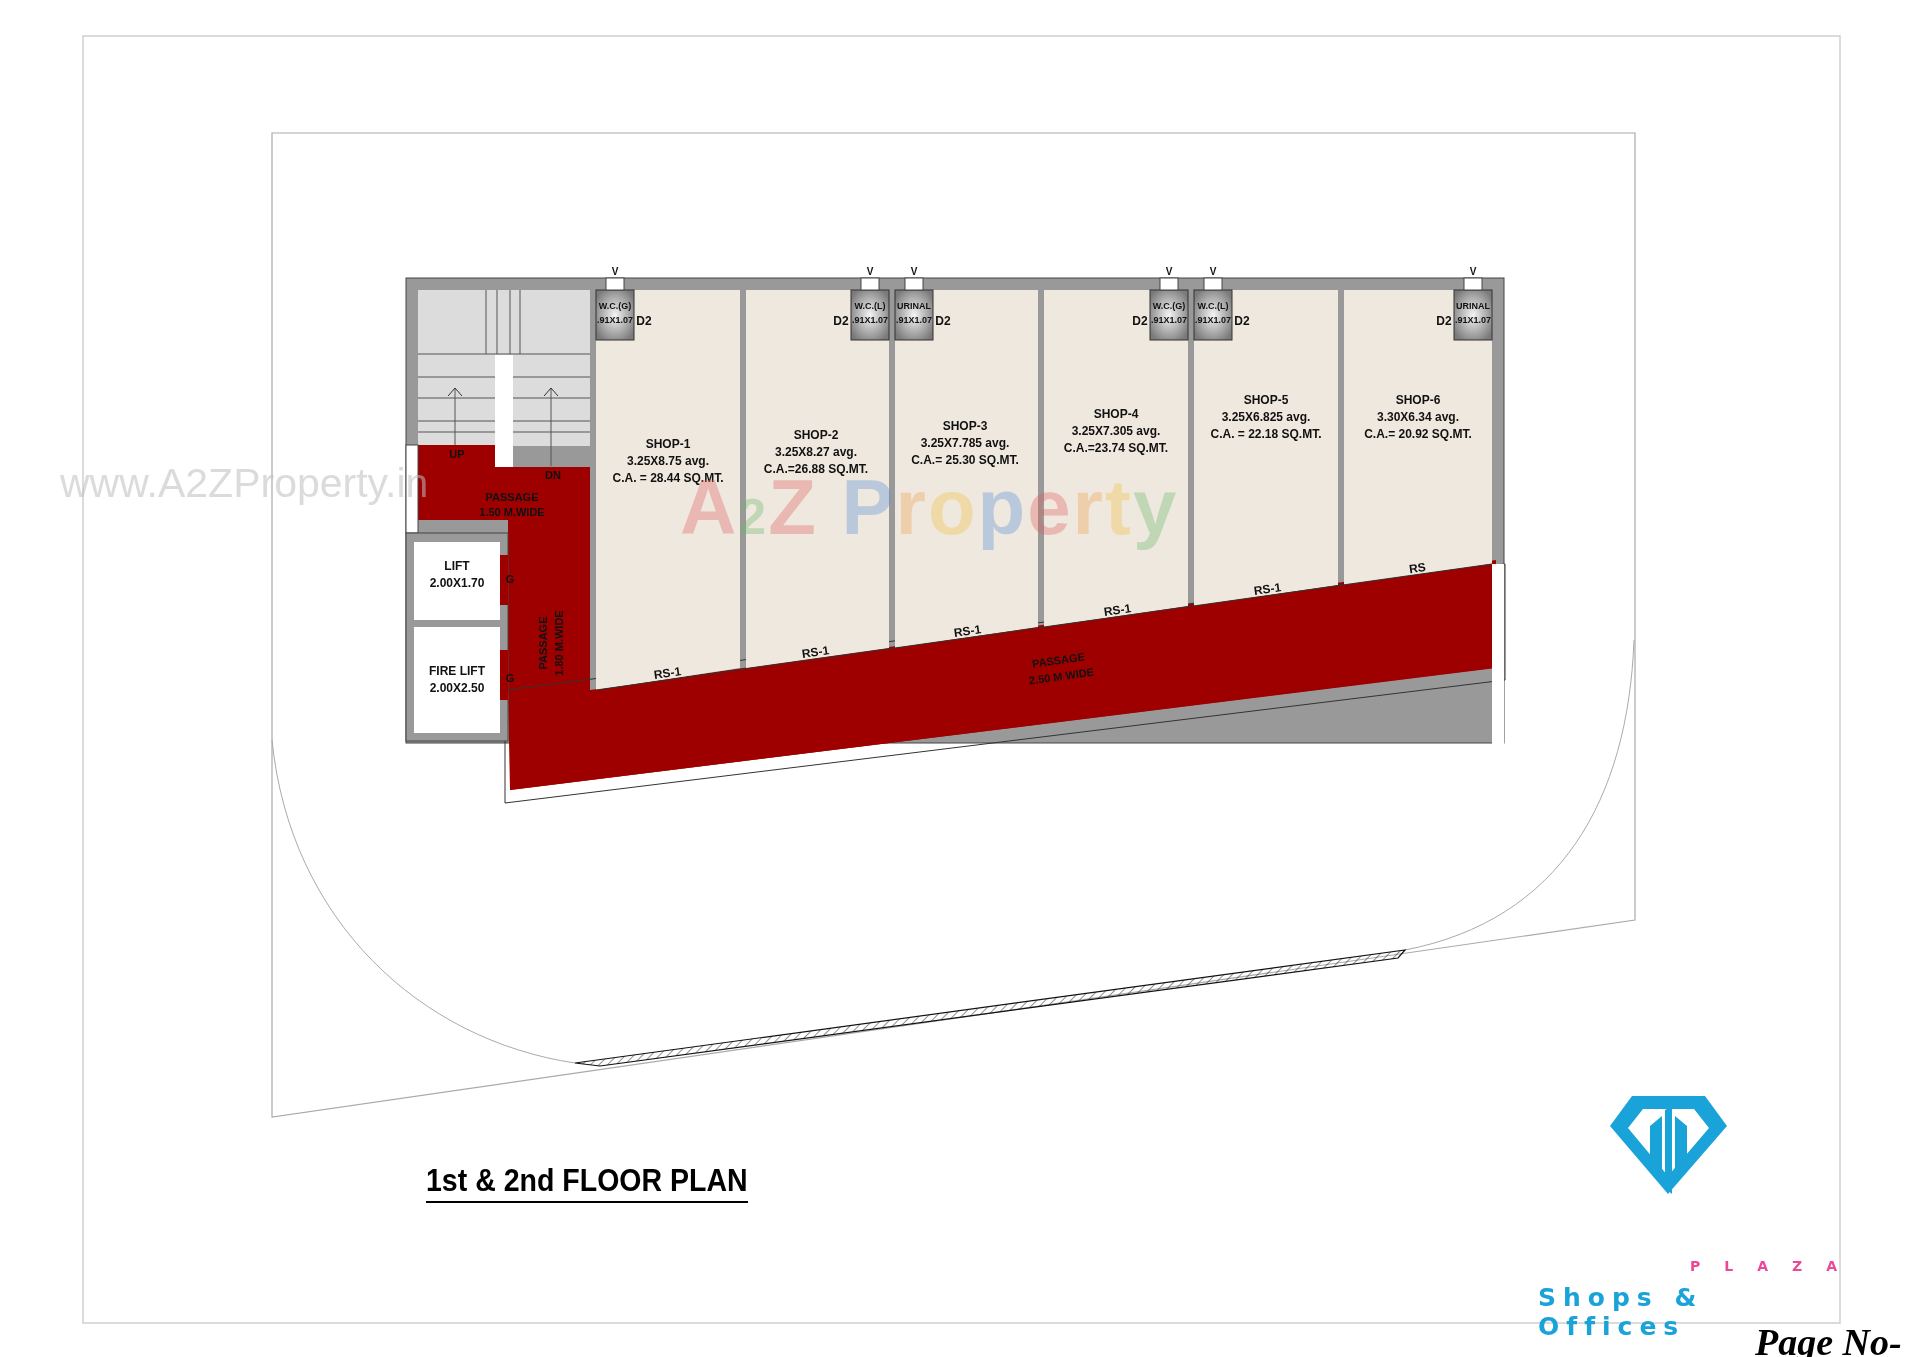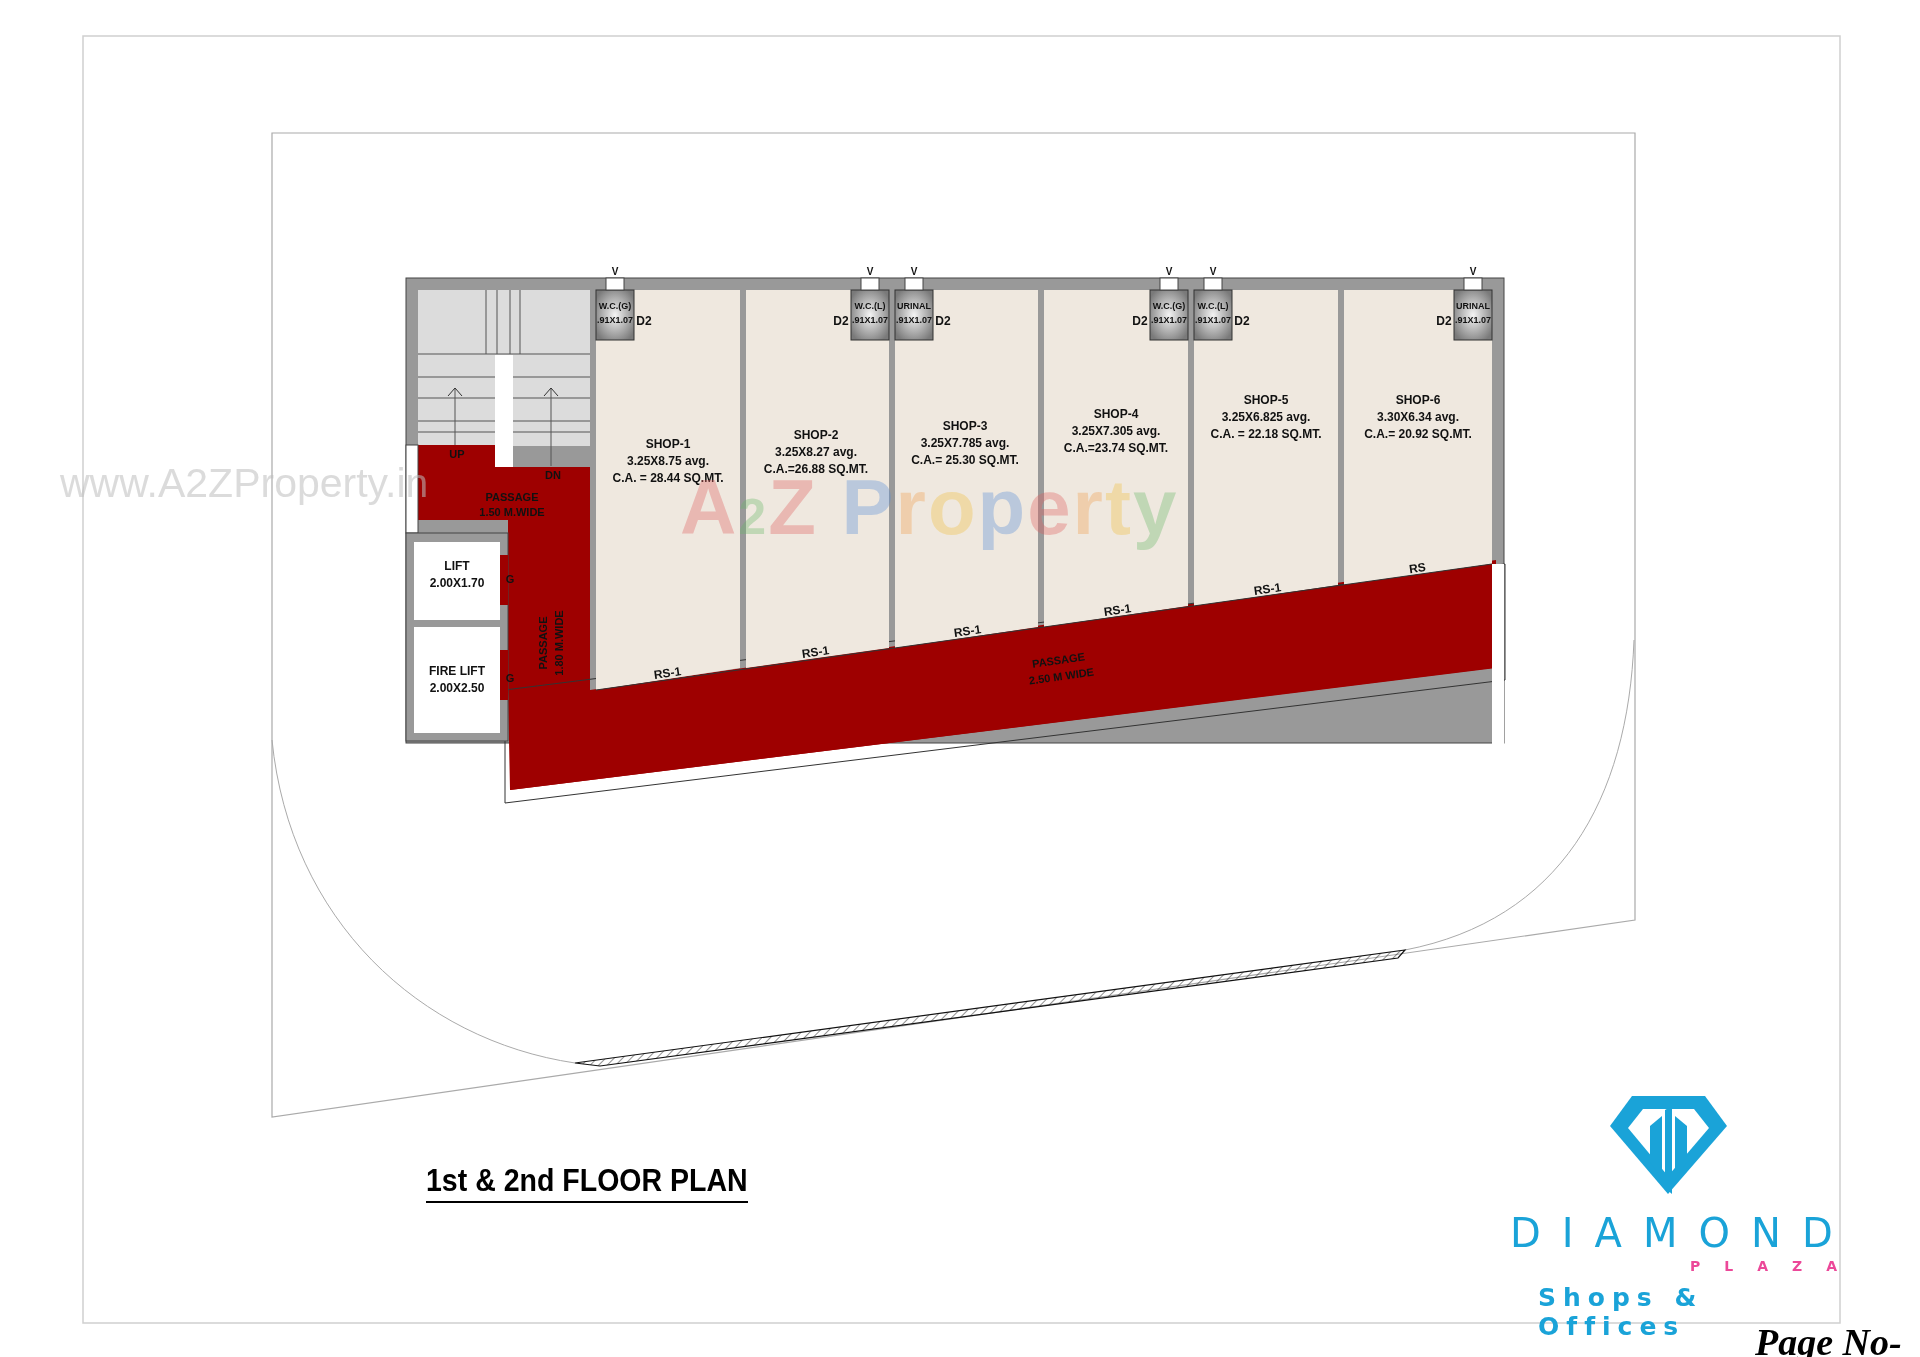--- a/index.html
+++ b/index.html
@@ -214,18 +214,17 @@
 </svg>
 
 <div class="wm1">www.A2ZProperty.in</div>
 <div class="wm2">
   <span style="color:#e06060">A</span><span style="color:#6ab86a;font-size:50px">2</span><span style="color:#e06060">Z</span><span> </span><span style="color:#5a8fd8">P</span><span style="color:#f0a050">r</span><span style="color:#f0c040">o</span><span style="color:#5a8fd8">p</span><span style="color:#e06060">e</span><span style="color:#f0a050">r</span><span style="color:#f0c040">t</span><span style="color:#6ab86a">y</span>
 </div>
 
 <div class="title">1st &amp; 2nd FLOOR PLAN</div>
 
 <div class="brand">
-  <div class="brand-name">DIAMOND</div>
   <div class="brand-sub">PLAZA</div>
   <div class="brand-tag">Shops &amp; Offices</div>
 </div>
 
 <div class="page-no">Page No-04</div>
 
 </body></html>

